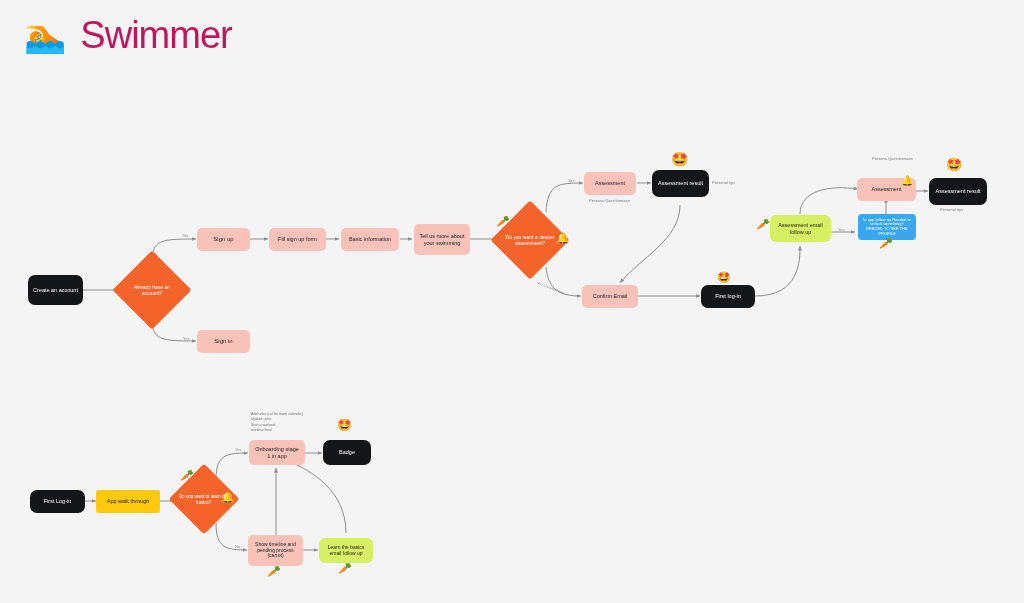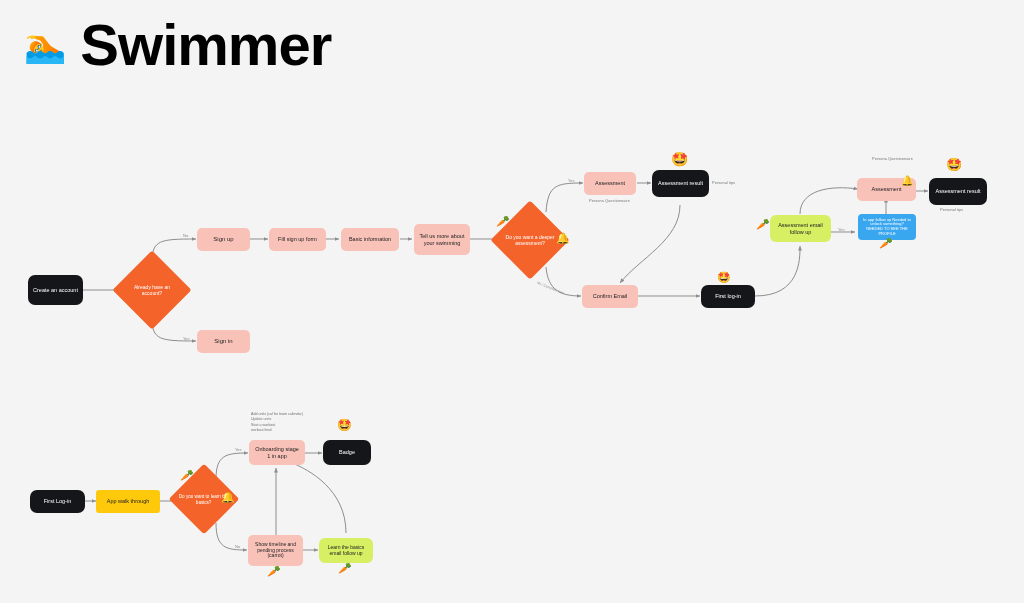--- a/index.html
+++ b/index.html
@@ -9,21 +9,21 @@
     font-family:"Liberation Sans", sans-serif;
     overflow:hidden;
     position:relative;
   }
   #canvas{position:absolute;inset:0;}
   svg.edges{position:absolute;left:0;top:0;width:1024px;height:603px;pointer-events:none;}
 
   
   .header{position:absolute;left:24px;top:16px;display:flex;align-items:center;gap:14px;}
   .logo-emoji{font-size:34px;line-height:1;}
-  .app-title{font-size:58px;font-weight:bold;color:#000000;letter-spacing:-1px;line-height:1;}
+  .app-title{font-size:38px;font-weight:normal;color:#be185d;letter-spacing:-1px;line-height:1;}
 
   
   .node{
     position:absolute;
     box-sizing:border-box;
     display:flex;align-items:center;justify-content:center;
     text-align:center;
     line-height:1.18;
     padding:3px 4px;
   }

